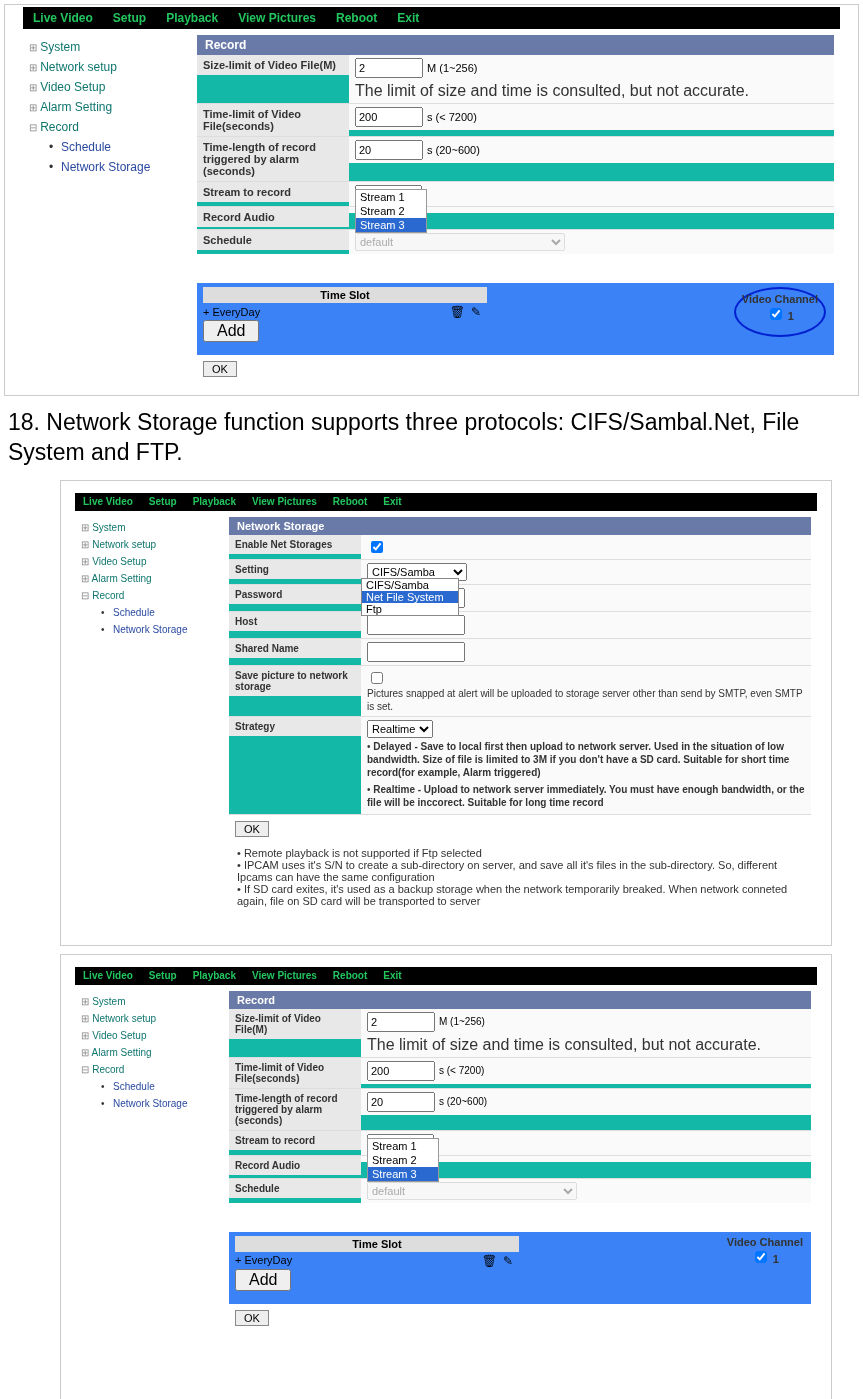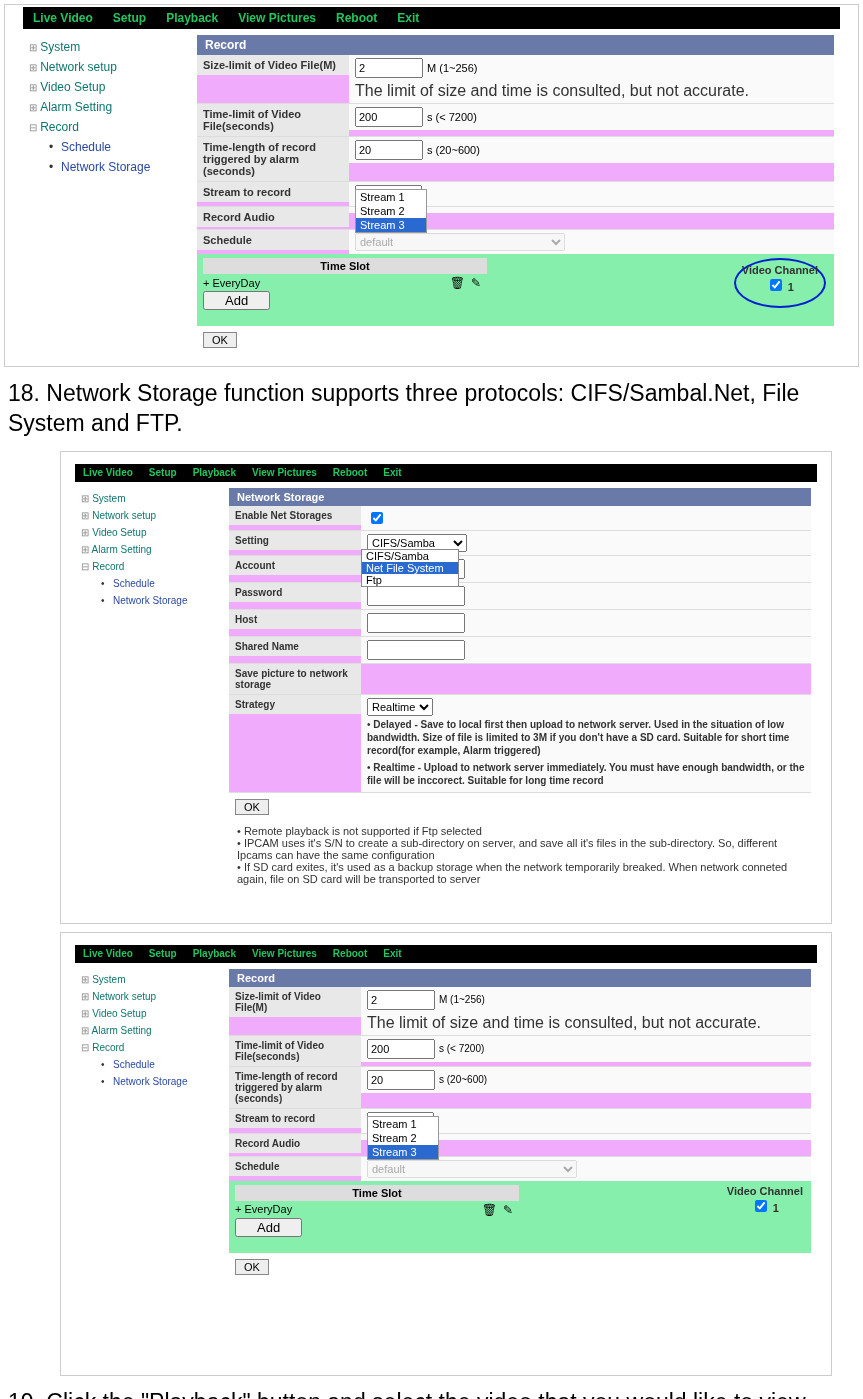--- a/index.html
+++ b/index.html
@@ -74,21 +74,21 @@
 .panel-header {
   background: #6a7aa8;
   color: #fff;
   font-size: 12px;
   font-weight: bold;
   padding: 3px 8px;
 }
 .form-row {
   display: flex;
   border-bottom: 1px solid #ddd;
-  background: #f0abfc;
+  background: #14b8a6;
   font-size: 11px;
   min-height: 22px;
   align-items: flex-start;
 }
 .form-row .lbl {
   width: 140px;
   padding: 4px 6px;
   font-weight: bold;
   color: #333;
   background: #e8e8e8;
@@ -133,43 +133,44 @@
 }
 .stream-list div {
   padding: 1px 4px;
 }
 .stream-list .hl {
   background: #2a6ad0;
   color: #fff;
 }
 .schedule-area {
   padding: 4px 6px;
-  background: #86efac;
+  background: #3b82f6;
   font-size: 11px;
   position: relative;
   min-height: 64px;
+  margin-top: 29px;
 }
 .timeslot-header {
   background: #ddd;
   font-weight: bold;
   text-align: center;
   padding: 2px;
   font-size: 11px;
   width: 280px;
 }
 .timeslot-row {
   display: flex;
   align-items: center;
   width: 280px;
   padding: 2px 0;
   justify-content: space-between;
 }
 .add-btn {
-  font-size: 13px;
-  padding: 0px 20px;
+  font-size: 16px;
+  padding: 0px 12px;
 }
 .video-channel {
   position: absolute;
   right: 8px;
   top: 4px;
   font-size: 11px;
   font-weight: bold;
   color: #333;
   text-align: center;
 }
@@ -395,46 +396,44 @@
             </select>
             <div class="dd-options">
               <div>CIFS/Samba</div>
               <div class="hl">Net File System</div>
               <div>Ftp</div>
             </div>
           </div>
         </div>
 
         <div class="form-row">
-          <div class="lbl">Account</div>
+          <div class="lbl">Password</div>
           <div class="val">
               <input type="text" class="wide-input" style="">
             </div>
         </div>
         <div class="form-row">
-          <div class="lbl">Password</div>
+          <div class="lbl">Host</div>
           <div class="val">
               <input type="text" class="wide-input" style="">
             </div>
         </div>
         <div class="form-row">
-          <div class="lbl">Host</div>
+          <div class="lbl">Shared Name</div>
           <div class="val">
               <input type="text" class="wide-input" style="">
             </div>
         </div>
-        <div class="form-row">
-          <div class="lbl">Shared Name</div>
-          <div class="val">
-              <input type="text" class="wide-input" style="">
-            </div>
-        </div>
 
         <div class="form-row">
           <div class="lbl">Save picture to network storage</div>
+          <div class="val" style="display:block;">
+            <input type="checkbox" class="tiny" style=""><br>
+            <span class="strategy-text">Pictures snapped at alert will be uploaded to storage server other than send by SMTP, even SMTP is set.</span>
+          </div>
         </div>
 
         <div class="form-row">
           <div class="lbl">Strategy</div>
           <div class="val" style="display:block;">
             <select class="tiny">
               <option>Realtime</option>
             </select>
             <div class="strategy-text">• <b>Delayed - Save to local first then upload to network server. Used in the situation of low bandwidth. Size of file is limited to 3M if you don't have a SD card. Suitable for short time record(for example, Alarm triggered)</b></div>
             <div class="strategy-text">• <b>Realtime - Upload to network server immediately. You must have enough bandwidth, or the file will be inccorect. Suitable for long time record</b></div>

